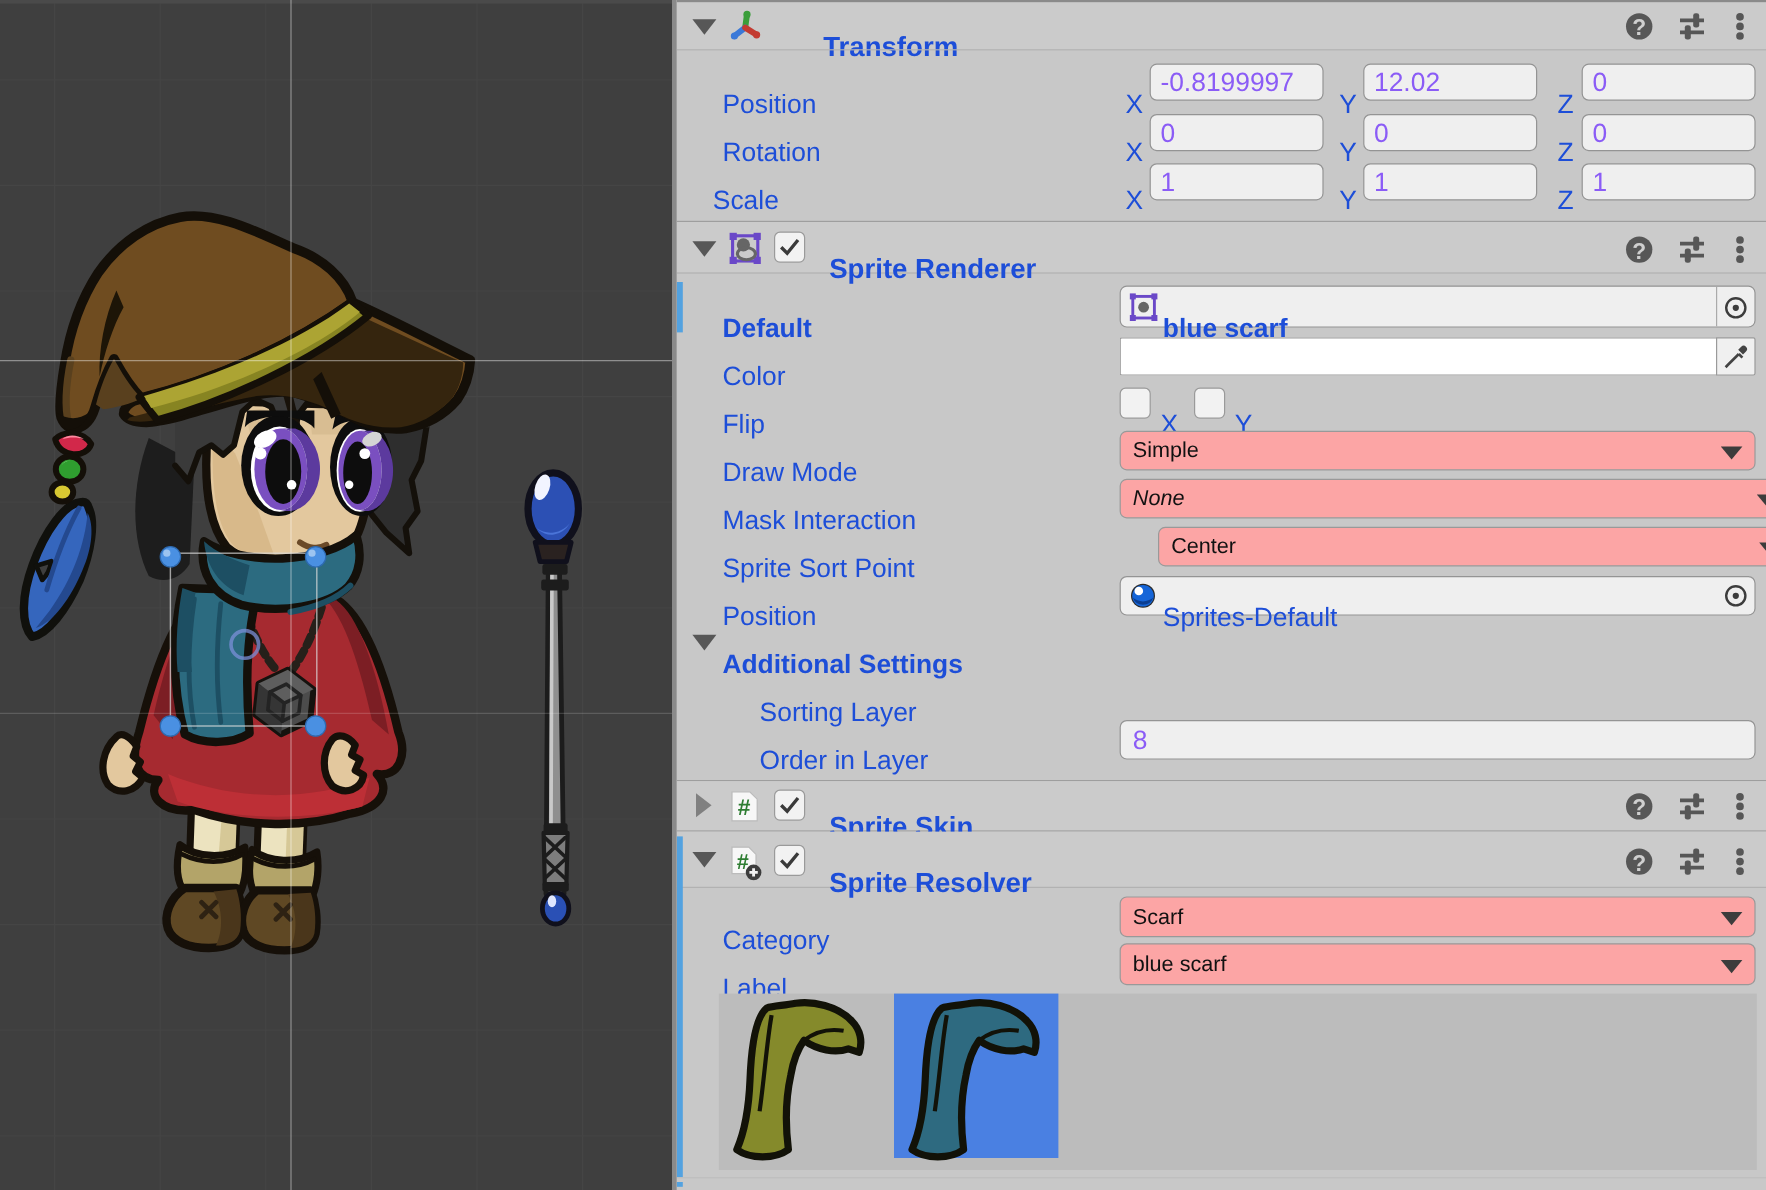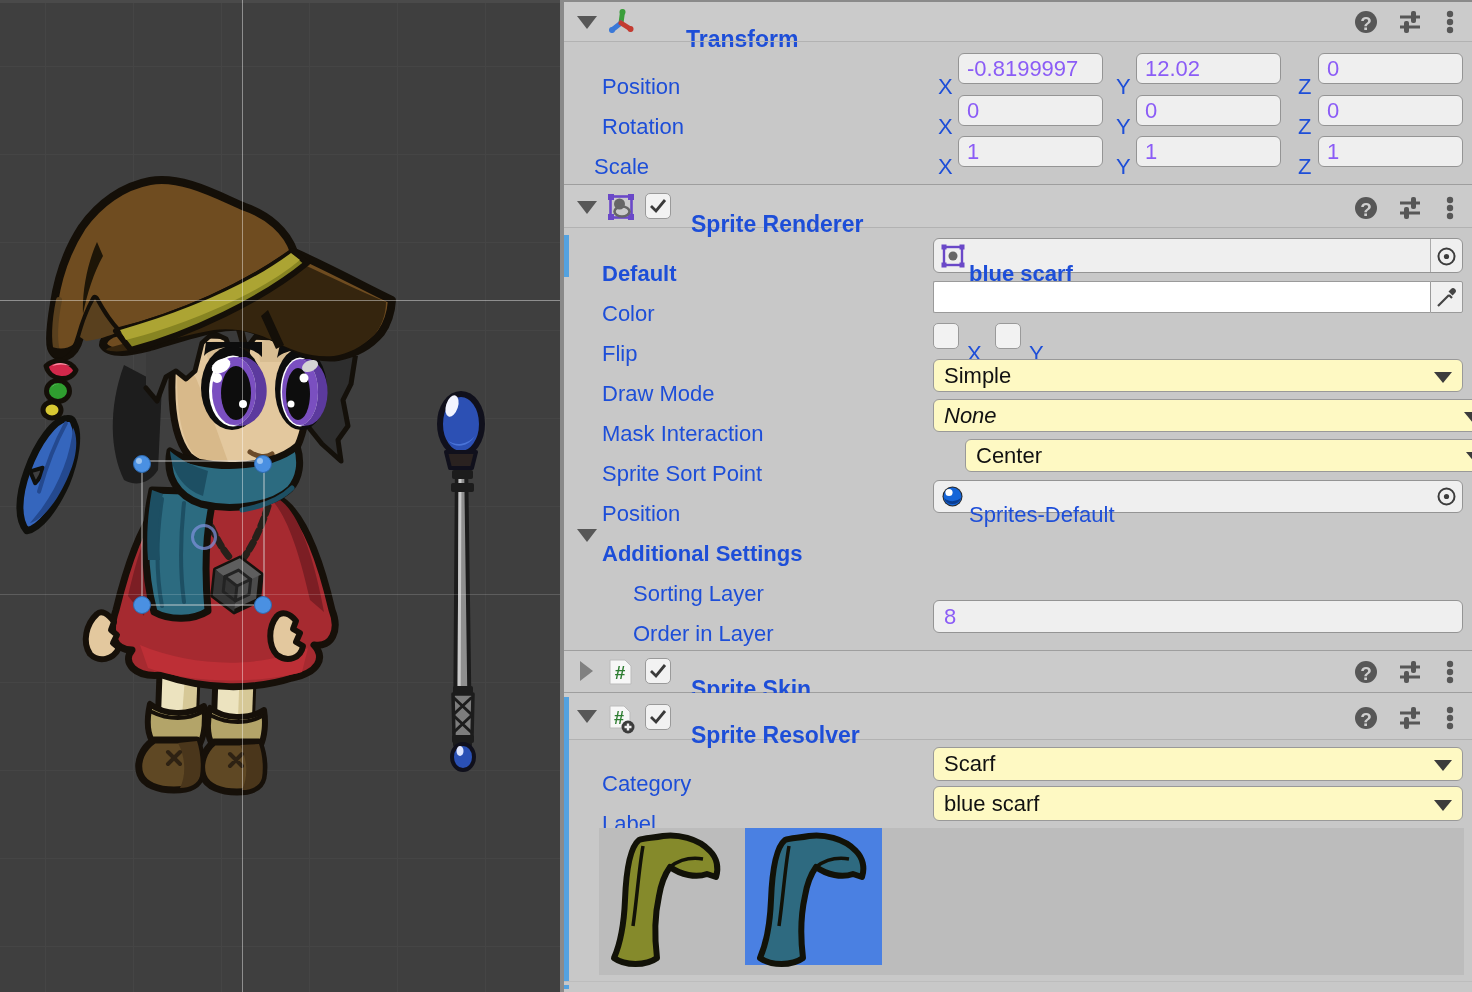--- a/index.html
+++ b/index.html
@@ -7,22 +7,22 @@
   #scene{position:absolute;left:0;top:0;width:560px;height:992px;background:#3f3f3f;overflow:hidden;}
   #divider{position:absolute;left:560px;top:0;width:4px;height:992px;background:#8a8a8a;}
   #inspector{position:absolute;left:564px;top:0;width:908px;height:992px;background:#c8c8c8;overflow:hidden;}
   .abs{position:absolute;}
   .hdr{position:absolute;left:0;width:908px;background:#cbcbcb;}
   .sep{position:absolute;left:0;width:908px;height:1px;background:#9e9e9e;}
   .lbl{position:absolute;font-size:22px;color:#1d4ed8;white-space:nowrap;margin-top:17px;}
   .bold{font-weight:bold;}
   .fld{position:absolute;background:#efefef;border:1px solid #949494;border-radius:6px;
        font-size:22px;color:#8b5cf6;white-space:nowrap;box-sizing:border-box;}
-  .dd{position:absolute;background:#fef9c3;border:1px solid #999;border-radius:6px;
-      font-size:22px;color:#111;white-space:nowrap;box-sizing:border-box;}
+  .dd{position:absolute;background:#fca5a5;border:1px solid #999;border-radius:6px;
+      font-size:18px;color:#111;white-space:nowrap;box-sizing:border-box;}
   .dd .arr{position:absolute;right:10px;top:50%;margin-top:-4px;width:0;height:0;
       border-left:9px solid transparent;border-right:9px solid transparent;border-top:11px solid #3c3c3c;}
   .cb{position:absolute;width:26px;height:26px;background:#f2f2f2;border:1px solid #9a9a9a;border-radius:5px;box-sizing:border-box;}
   .tri{position:absolute;width:0;height:0;border-left:10px solid transparent;border-right:10px solid transparent;border-top:13px solid #575757;}
   .trir{position:absolute;width:0;height:0;border-top:10px solid transparent;border-bottom:10px solid transparent;border-left:13px solid #808080;}
   .bluebar{position:absolute;left:0;width:5px;background:#53a2e0;}
 </style>
 </head>
 <body>
 <div id="scene">

